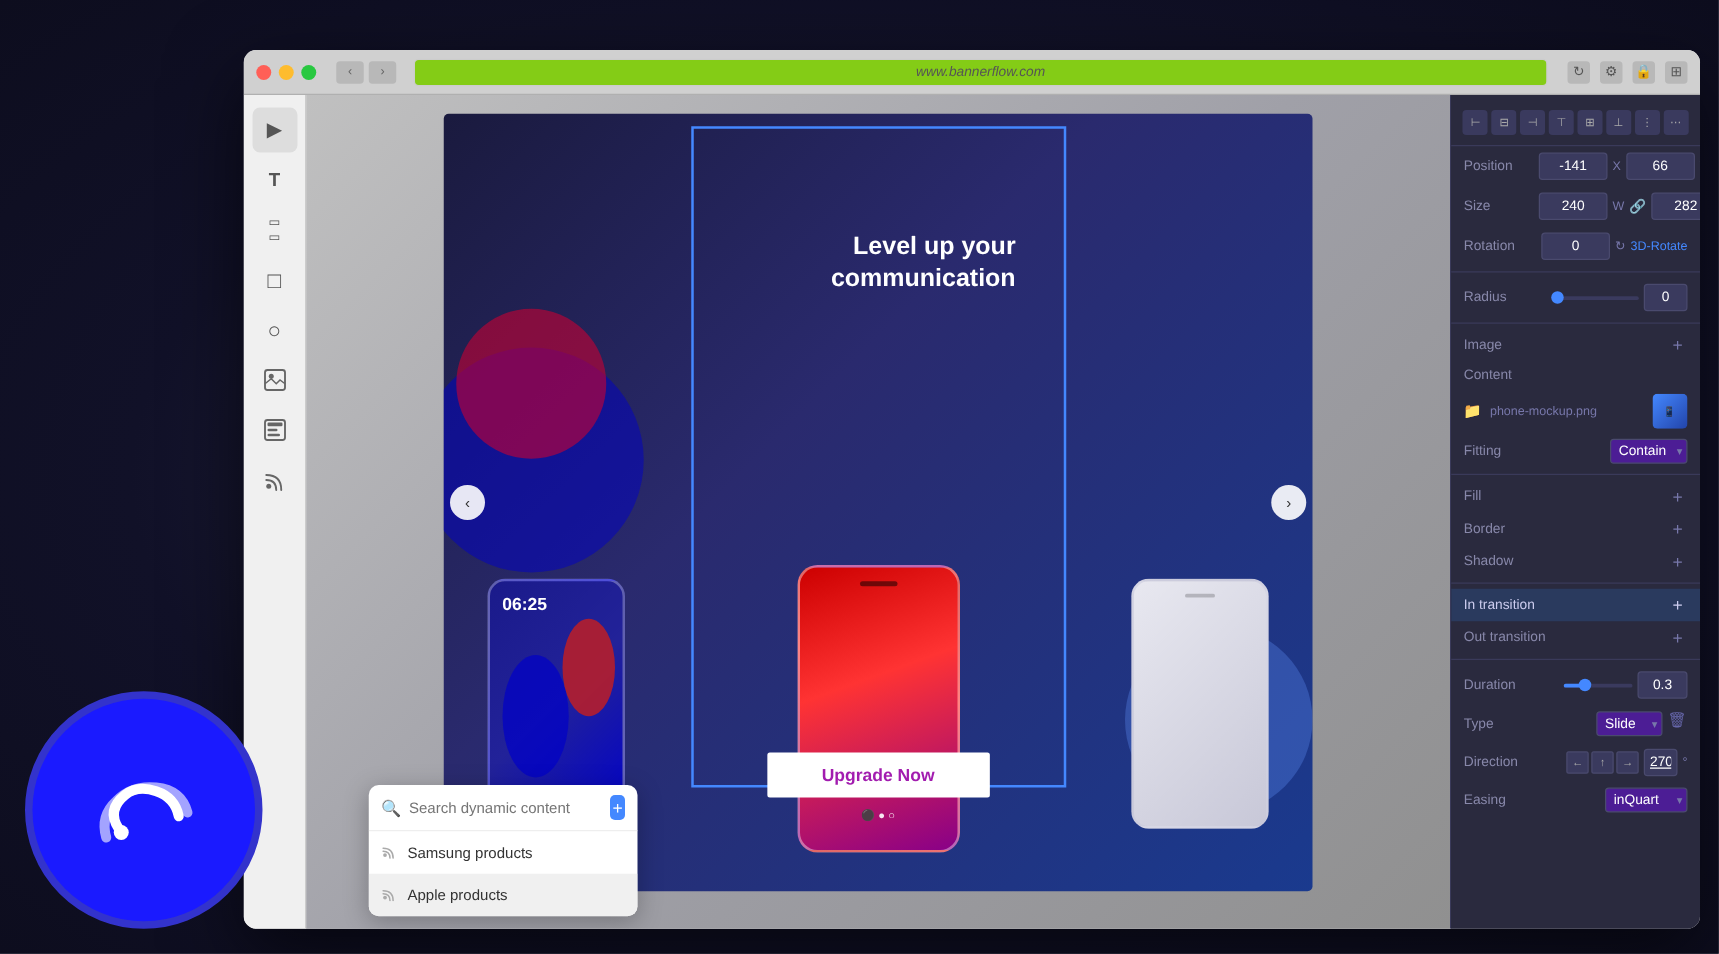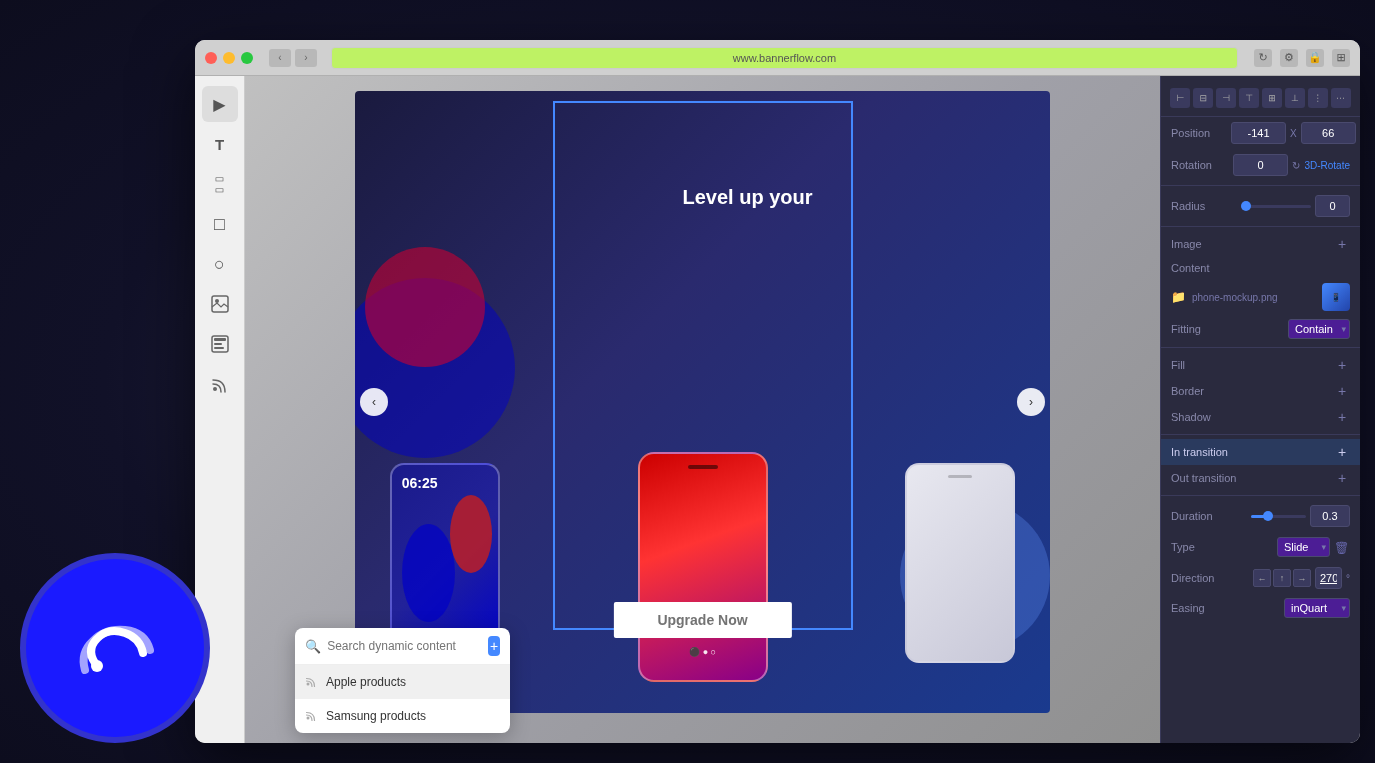--- a/index.html
+++ b/index.html
@@ -86,29 +86,30 @@
       align-items: center;
       justify-content: center;
       font-size: 10px;
       color: #666;
       cursor: pointer;
     }
 
     .mac-addressbar {
       flex: 1;
       height: 22px;
-      background: #bef264;
+      background: #84cc16;
       border-radius: 4px;
       display: flex;
       align-items: center;
       justify-content: center;
       font-size: 11px;
       color: #555;
       margin: 0 8px;
       border: 1px solid #ccc;
+      font-style: italic;
     }
 
     .mac-window-btn {
       width: 18px;
       height: 18px;
       background: #b8b8b8;
       border-radius: 3px;
       display: flex;
       align-items: center;
       justify-content: center;
@@ -165,21 +166,21 @@
       background: linear-gradient(135deg, #1a1a3e 0%, #2a2a6e 40%, #1a3a8e 100%);
       border-radius: 4px;
       overflow: hidden;
       display: flex;
       align-items: center;
       justify-content: center;
     }
 
     .banner-btn {
       background: white;
-      color: #737373;
+      color: #a21caf;
       padding: 10px 44px;
       border-radius: 2px;
       font-size: 14px;
       font-weight: 600;
       cursor: pointer;
       z-index: 2;
     }
 
     
     .carousel-arrow {
@@ -555,20 +556,21 @@
     <div class="canvas-area">
 
       <div class="banner-preview">
 
         <div style="position:absolute;left:-20px;top:30%;width:180px;height:180px;border-radius:50%;background:rgba(0,0,200,0.5);z-index:1;"></div>
         <div style="position:absolute;left:10px;top:25%;width:120px;height:120px;border-radius:50%;background:rgba(200,0,50,0.6);z-index:2;"></div>
         <div style="position:absolute;right:0;bottom:10%;width:150px;height:150px;border-radius:50%;background:rgba(100,150,255,0.3);z-index:1;"></div>
 
         <div style="position:absolute;top:15%;left:50%;transform:translateX(-50%);z-index:5;text-align:right;width:220px;">
           <div style="font-size:20px;font-weight:800;color:white;line-height:1.3;">Level up your</div>
+          <div style="font-size:20px;font-weight:800;color:white;line-height:1.3;">communication</div>
         </div>
 
         <div style="position:absolute;left:5%;bottom:8%;width:110px;height:200px;border-radius:14px;border:2px solid rgba(255,255,255,0.3);overflow:hidden;z-index:3;background:linear-gradient(135deg,#1a1a8a 0%,#222299 50%,#0000cc 100%);">
           <div style="padding:10px;color:white;font-size:14px;font-weight:600;">06:25</div>
           <div style="position:absolute;top:30%;left:10%;width:50%;height:50%;border-radius:50%;background:rgba(0,0,200,0.7);"></div>
           <div style="position:absolute;top:15%;right:5%;width:40%;height:40%;border-radius:50%;background:rgba(200,30,30,0.8);"></div>
         </div>
 
         <div style="position:absolute;left:50%;transform:translateX(-50%);bottom:5%;width:130px;height:230px;border-radius:16px;border:2px solid rgba(255,255,255,0.4);overflow:hidden;z-index:4;background:linear-gradient(160deg,#cc0000 0%,#ff3333 40%,#880088 100%);">
           <div style="position:absolute;top:5%;left:50%;transform:translateX(-50%);width:30px;height:4px;background:rgba(0,0,0,0.5);border-radius:2px;"></div>
@@ -588,41 +590,41 @@
           <div class="banner-btn">Upgrade Now</div>
         </div>
 
       </div>
 
       <div class="dropdown-menu">
         <div class="dropdown-search">
           <span class="dropdown-search-icon">🔍</span>
           <input class="dropdown-search-input" type="text" placeholder="Search dynamic content" style="">
           <div class="dropdown-add-btn">+</div>
+        </div>
+        <div class="dropdown-item">
+          <span class="dropdown-item-icon">
+            <svg width="13" height="13" viewBox="0 0 13 13" fill="none">
+              <circle cx="3" cy="10" r="1.5" fill="#aaa"></circle>
+              <path d="M1.5 7 Q7 7 7 12.5" stroke="#aaa" stroke-width="1.2" fill="none" stroke-linecap="round"></path>
+              <path d="M1.5 4.5 Q9.5 4.5 9.5 12.5" stroke="#aaa" stroke-width="1.2" fill="none" stroke-linecap="round"></path>
+            </svg>
+          </span>
+          <span>Samsung products</span>
         </div>
         <div class="dropdown-item" style="background:#f0f0f0;">
           <span class="dropdown-item-icon">
             <svg width="13" height="13" viewBox="0 0 13 13" fill="none">
               <circle cx="3" cy="10" r="1.5" fill="#aaa"></circle>
               <path d="M1.5 7 Q7 7 7 12.5" stroke="#aaa" stroke-width="1.2" fill="none" stroke-linecap="round"></path>
               <path d="M1.5 4.5 Q9.5 4.5 9.5 12.5" stroke="#aaa" stroke-width="1.2" fill="none" stroke-linecap="round"></path>
             </svg>
           </span>
           <span>Apple products</span>
         </div>
-        <div class="dropdown-item">
-          <span class="dropdown-item-icon">
-            <svg width="13" height="13" viewBox="0 0 13 13" fill="none">
-              <circle cx="3" cy="10" r="1.5" fill="#aaa"></circle>
-              <path d="M1.5 7 Q7 7 7 12.5" stroke="#aaa" stroke-width="1.2" fill="none" stroke-linecap="round"></path>
-              <path d="M1.5 4.5 Q9.5 4.5 9.5 12.5" stroke="#aaa" stroke-width="1.2" fill="none" stroke-linecap="round"></path>
-            </svg>
-          </span>
-          <span>Samsung products</span>
-        </div>
       </div>
 
     </div>
 
     <div class="right-panel">
 
       <div class="panel-toolbar">
         <div class="panel-tool-btn">⊢</div>
         <div class="panel-tool-btn">⊟</div>
         <div class="panel-tool-btn">⊣</div>
@@ -636,20 +638,30 @@
       <div class="panel-row">
         <span class="panel-label">Position</span>
         <div class="panel-input-group">
           <input class="panel-input" type="text" value="-141" style="">
           <span class="panel-input-suffix">X</span>
           <input class="panel-input" type="text" value="66" style="">
           <span class="panel-input-suffix">Y</span>
         </div>
       </div>
 
+      <div class="panel-row">
+        <span class="panel-label">Size</span>
+        <div class="panel-input-group">
+          <input class="panel-input" type="text" value="240" style="">
+          <span class="panel-input-suffix">W</span>
+          <span class="panel-link-icon">🔗</span>
+          <input class="panel-input" type="text" value="282" style="">
+
+        </div>
+      </div>
 
       <div class="panel-row">
         <span class="panel-label">Rotation</span>
         <div class="panel-input-group">
           <input class="panel-input" type="text" value="0" style="">
           <span class="panel-input-suffix">↻</span>
           <span class="panel-3d-btn">3D-Rotate</span>
         </div>
       </div>
 
@@ -733,21 +745,21 @@
           <div class="panel-slider" style="width:55px;">
             <div class="panel-slider-fill" style="width:30%;"></div>
             <div class="panel-slider-thumb" style="left:calc(30% - 5px);"></div>
           </div>
           <input class="panel-input" type="text" value="0.3" style="width: 40px;">
         </div>
       </div>
 
       <div class="panel-row">
         <span class="panel-label">Type</span>
-        <div style="display:flex;gap:4px;align-items:flex-end;">
+        <div style="display:flex;gap:4px;align-items:flex-start;">
           <div class="panel-select-wrap">
             <select class="panel-select">
               <option>Slide</option>
               <option>Fade</option>
               <option>Zoom</option>
             </select>
           </div>
           <span class="trash-btn">🗑</span>
         </div>
       </div>

